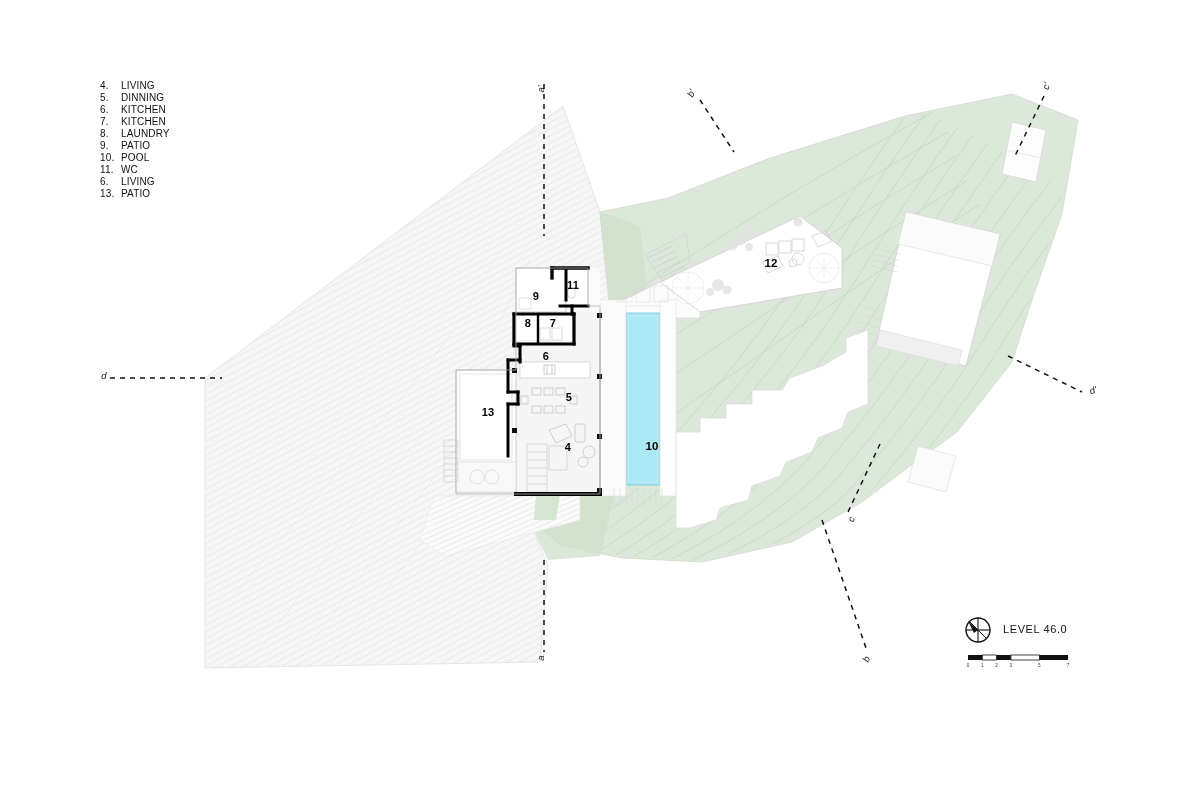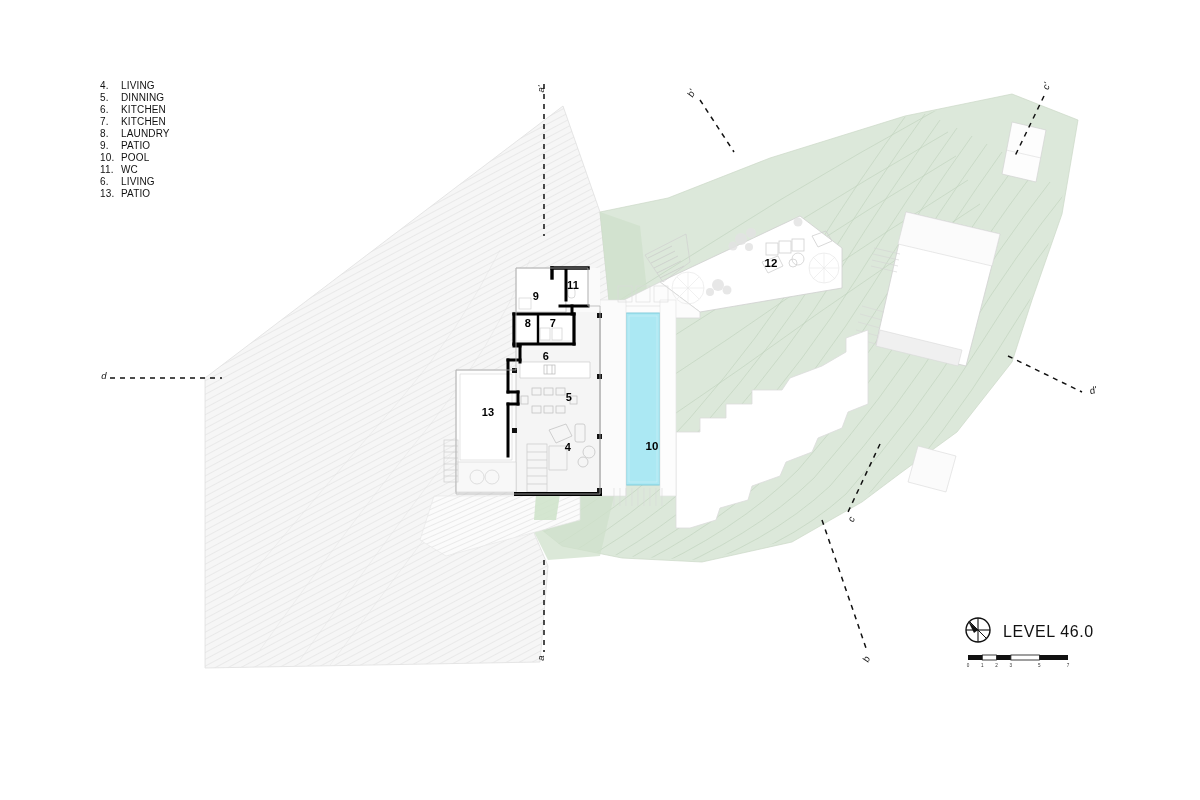--- a/index.html
+++ b/index.html
@@ -69,21 +69,21 @@
     font-style: italic;
     color: #111;
     transform-origin: 50% 50%;
     white-space: nowrap;
   }
   
   .level-text {
     position: absolute;
     left: 1003px;
     top: 623px;
-    font-size: 16px;
+    font-size: 11px;
     letter-spacing: 0.6px;
     color: #111;
   }
   .scale-nums {
     position: absolute;
     left: 968px;
     top: 663px;
     width: 100px;
     height: 10px;
   }

